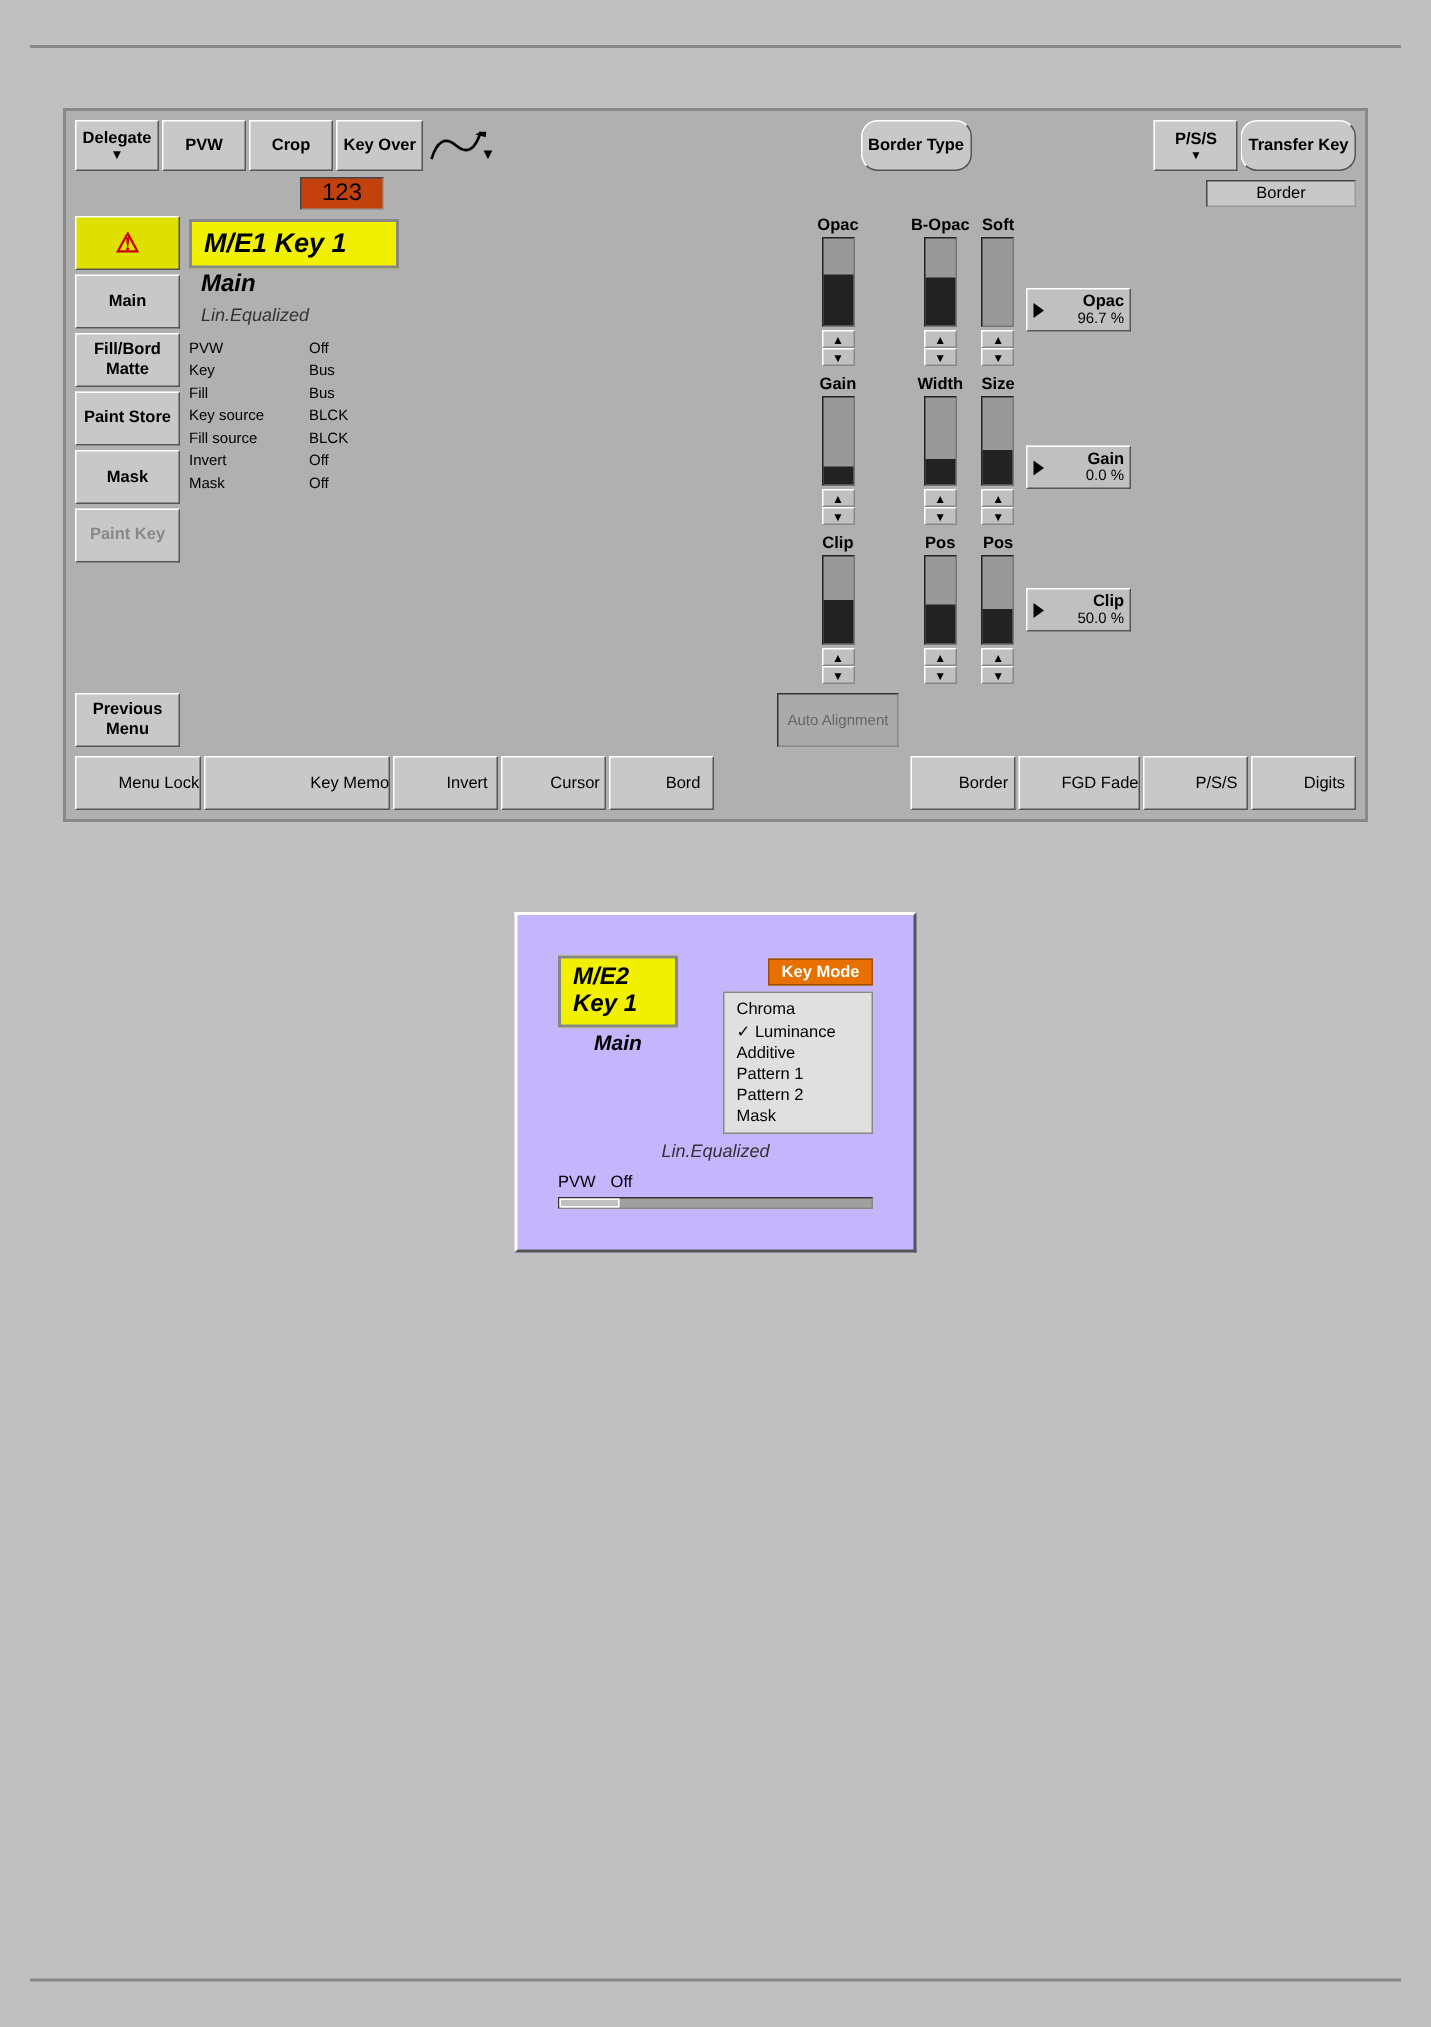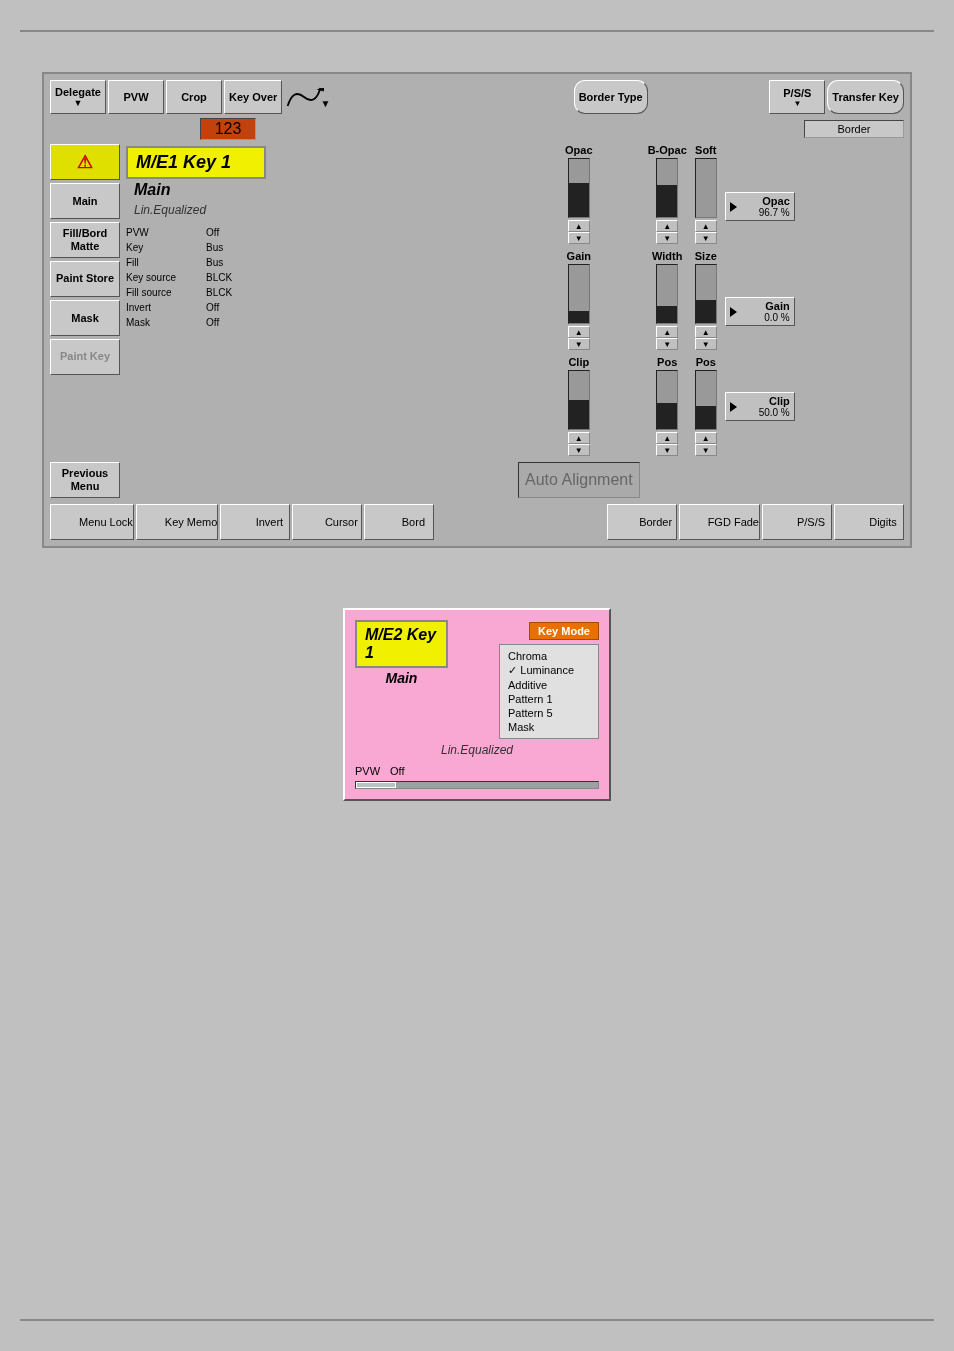--- a/index.html
+++ b/index.html
@@ -319,28 +319,28 @@
     }
 
     
     .lower-panel {
       width: 870px;
       margin-top: 60px;
       display: flex;
       justify-content: center;
     }
     .lower-dialog {
-      background: #f9a8d4;
+      background: #c4b5fd;
       border: 2px solid #888;
       border-top-color: #fff;
       border-left-color: #fff;
       border-right-color: #555;
       border-bottom-color: #555;
       width: 268px;
-      padding: 10px;
+      padding: 27px;
     }
     .lower-key-title {
       background: #f0f000;
       border: 2px solid #888;
       padding: 4px 8px;
       font-size: 16px;
       font-style: italic;
       font-weight: bold;
       display: inline-block;
     }
@@ -568,21 +568,21 @@
             <div class="slider-label">Clip</div>
             <div class="inset-box" style="height:60px;">
               <div class="inset-fill" style="height:50%;"></div>
             </div>
             <div class="slider-arrows">
               <div class="arr-btn">▲</div>
               <div class="arr-btn">▼</div>
             </div>
           </div>
           <div style="text-align:center; font-size:10px;">
-            <div class="auto-align-btn" style="min-width:80px; font-size:16px; color:#666; background:#aaa; border:1px inset #888; padding:3px 6px; text-align:center;">Auto Alignment</div>
+            <div class="auto-align-btn" style="min-width:80px; font-size:10px; color:#666; background:#aaa; border:1px inset #888; padding:3px 6px; text-align:center;">Auto Alignment</div>
           </div>
         </div>
 
         <div style="display:flex; flex-direction:column; gap:6px;">
           <div class="slider-group">
             <div class="slider-label">B-Opac</div>
             <div class="inset-box" style="height:60px;">
               <div class="inset-fill" style="height:55%;"></div>
             </div>
             <div class="slider-arrows">
@@ -674,21 +674,21 @@
 
       </div>
 
     </div>
 
     <div class="bottom-toolbar">
       <div class="bottom-btn">
         <span style="text-align:center; line-height:1.3;">Menu Lock</span>
       </div>
       <div class="bottom-btn">
-        <span style="text-align:center; line-height:1.3;">Key Memo</span>
+        <span style="text-align:center; line-height:1.3;margin-left:42px;">Key Memo</span>
       </div>
       <div class="bottom-btn">
         <span>Invert</span>
       </div>
       <div class="bottom-btn">
         <span>Cursor</span>
       </div>
       <div class="bottom-btn">
         <span>Bord</span>
       </div>
@@ -716,21 +716,21 @@
           <div class="lower-key-title">M/E2 Key 1</div>
           <div class="lower-key-subtitle">Main</div>
         </div>
         <div style="margin-top:4px;">
           <div class="key-mode-btn">Key Mode</div>
           <div class="key-mode-dropdown">
             <div class="key-mode-item">Chroma</div>
             <div class="key-mode-item checked">Luminance</div>
             <div class="key-mode-item">Additive</div>
             <div class="key-mode-item">Pattern 1</div>
-            <div class="key-mode-item">Pattern 5</div>
+            <div class="key-mode-item">Pattern 2</div>
             <div class="key-mode-item">Mask</div>
           </div>
         </div>
       </div>
       <div class="lower-lin-equalized">Lin.Equalized</div>
 
       <div class="lower-pvw-row">
         <span>PVW</span>
         <span>Off</span>
       </div>

